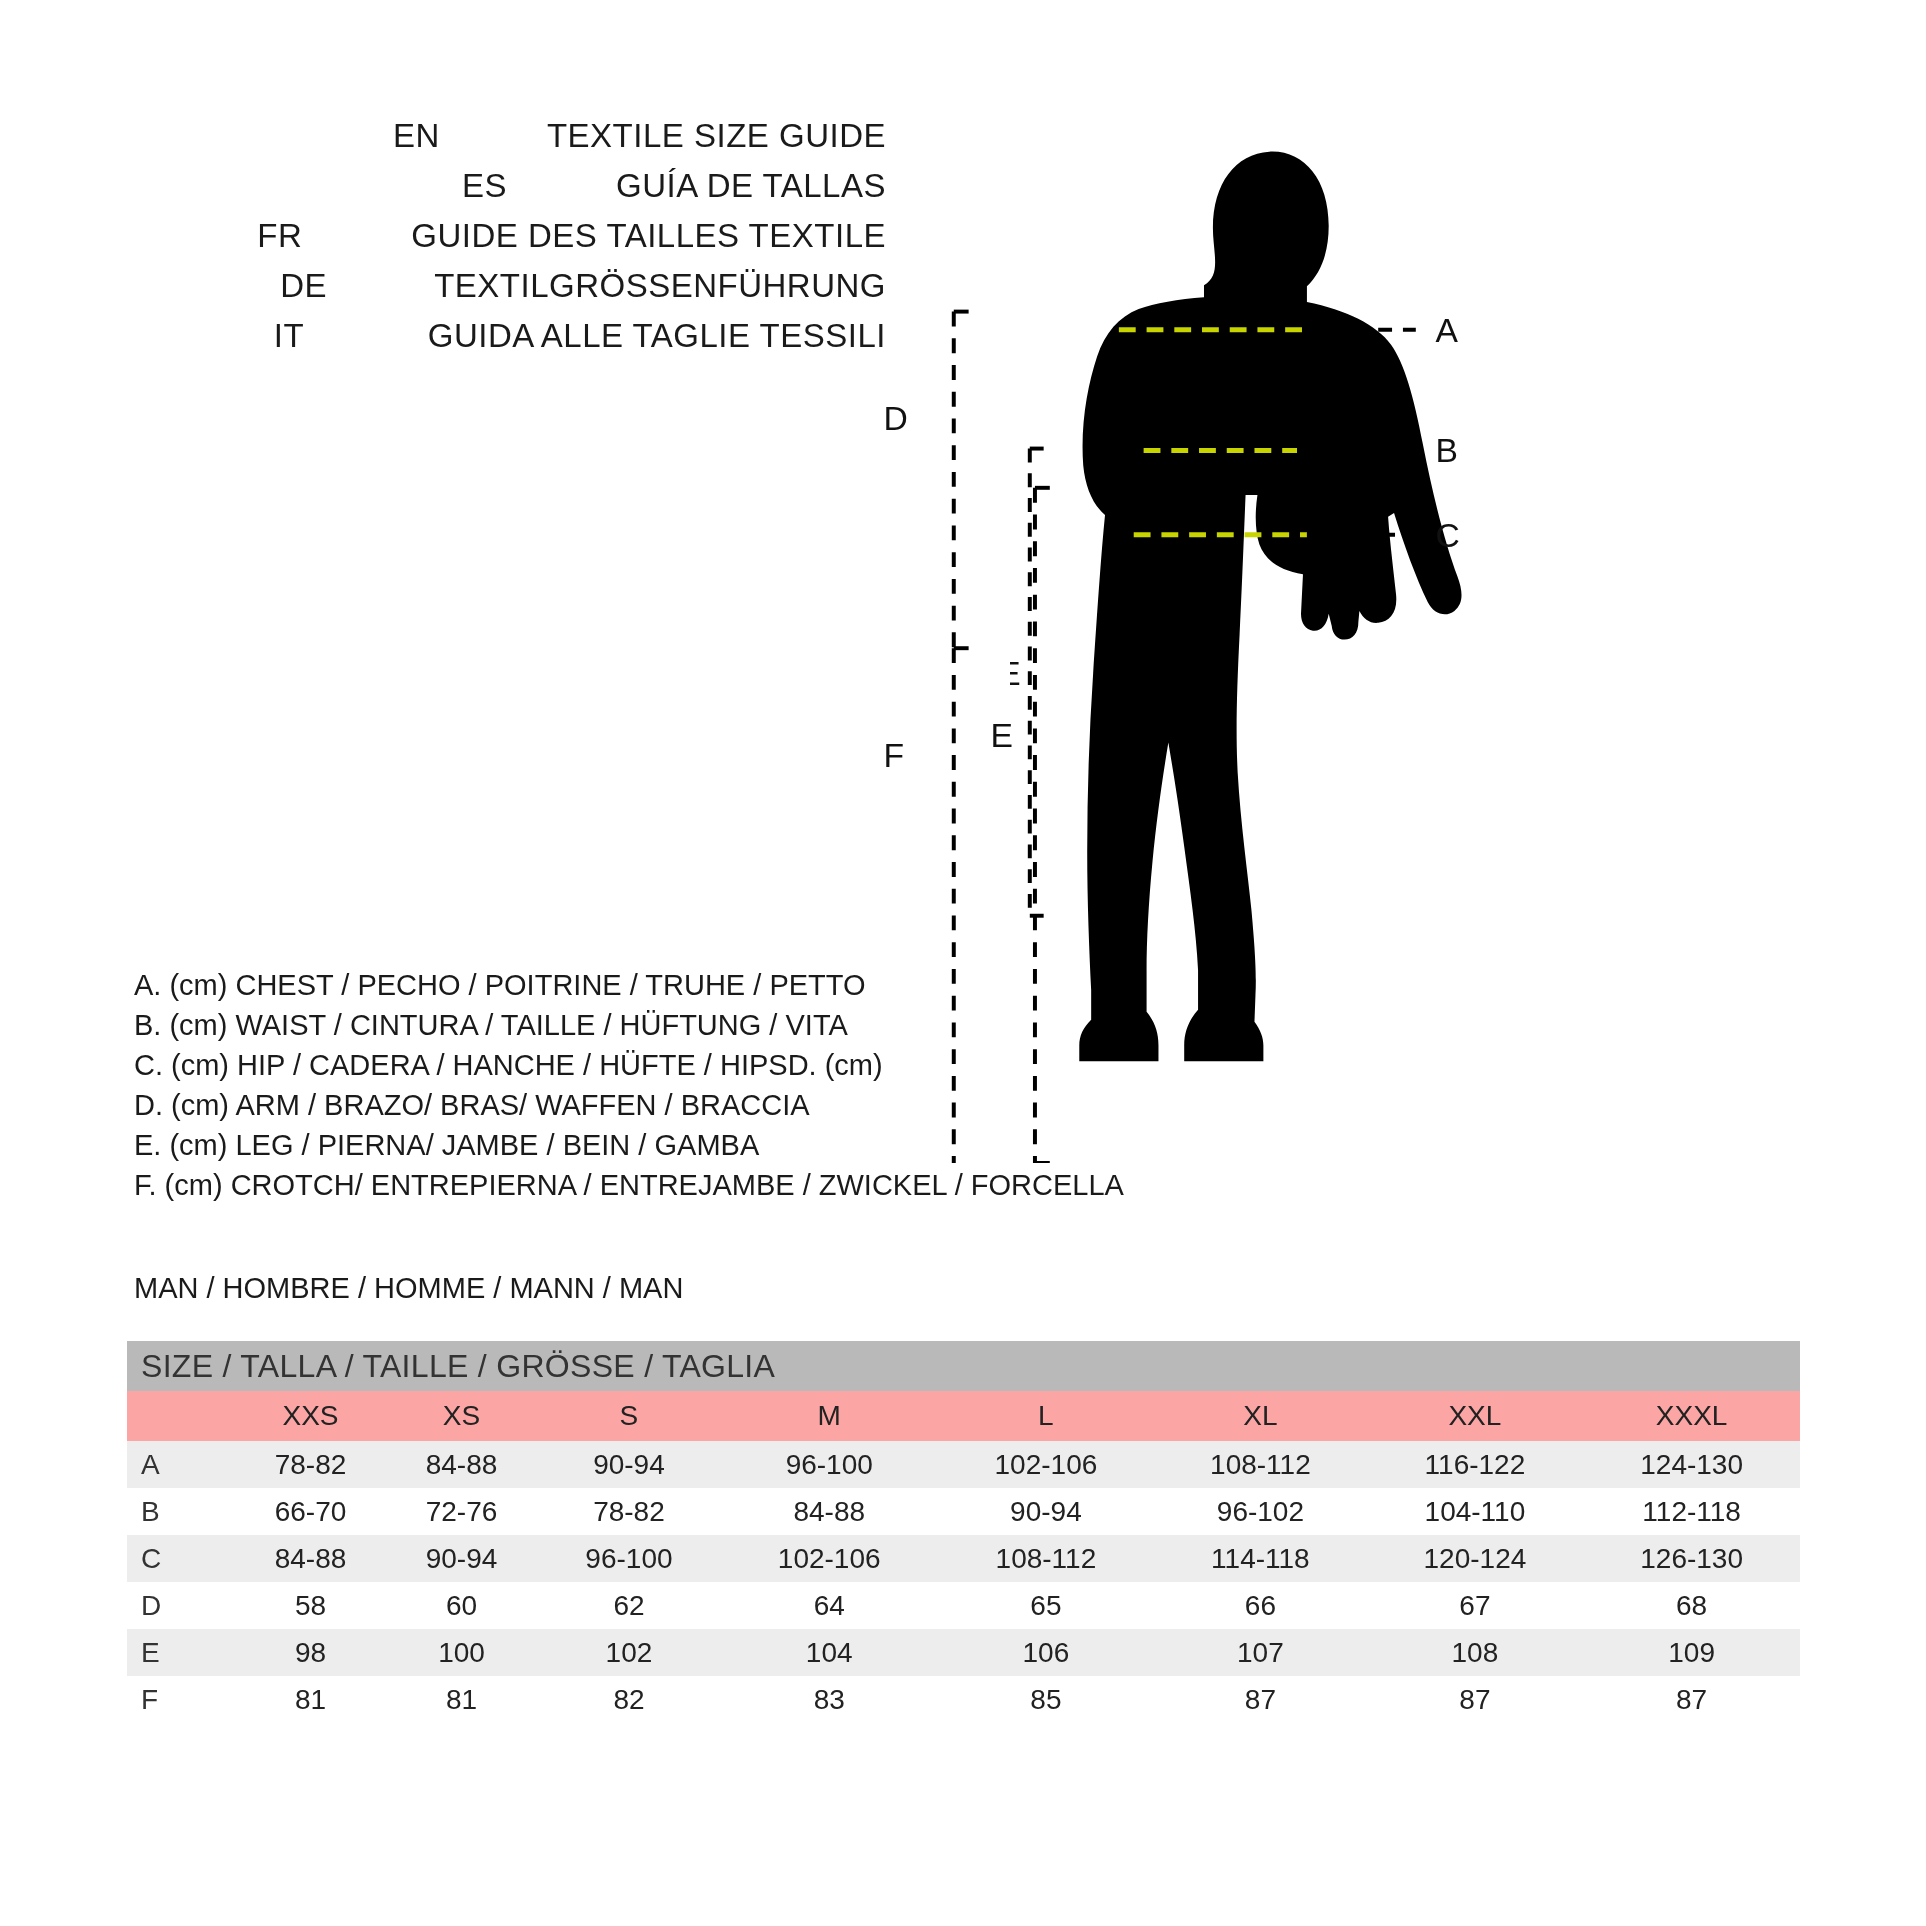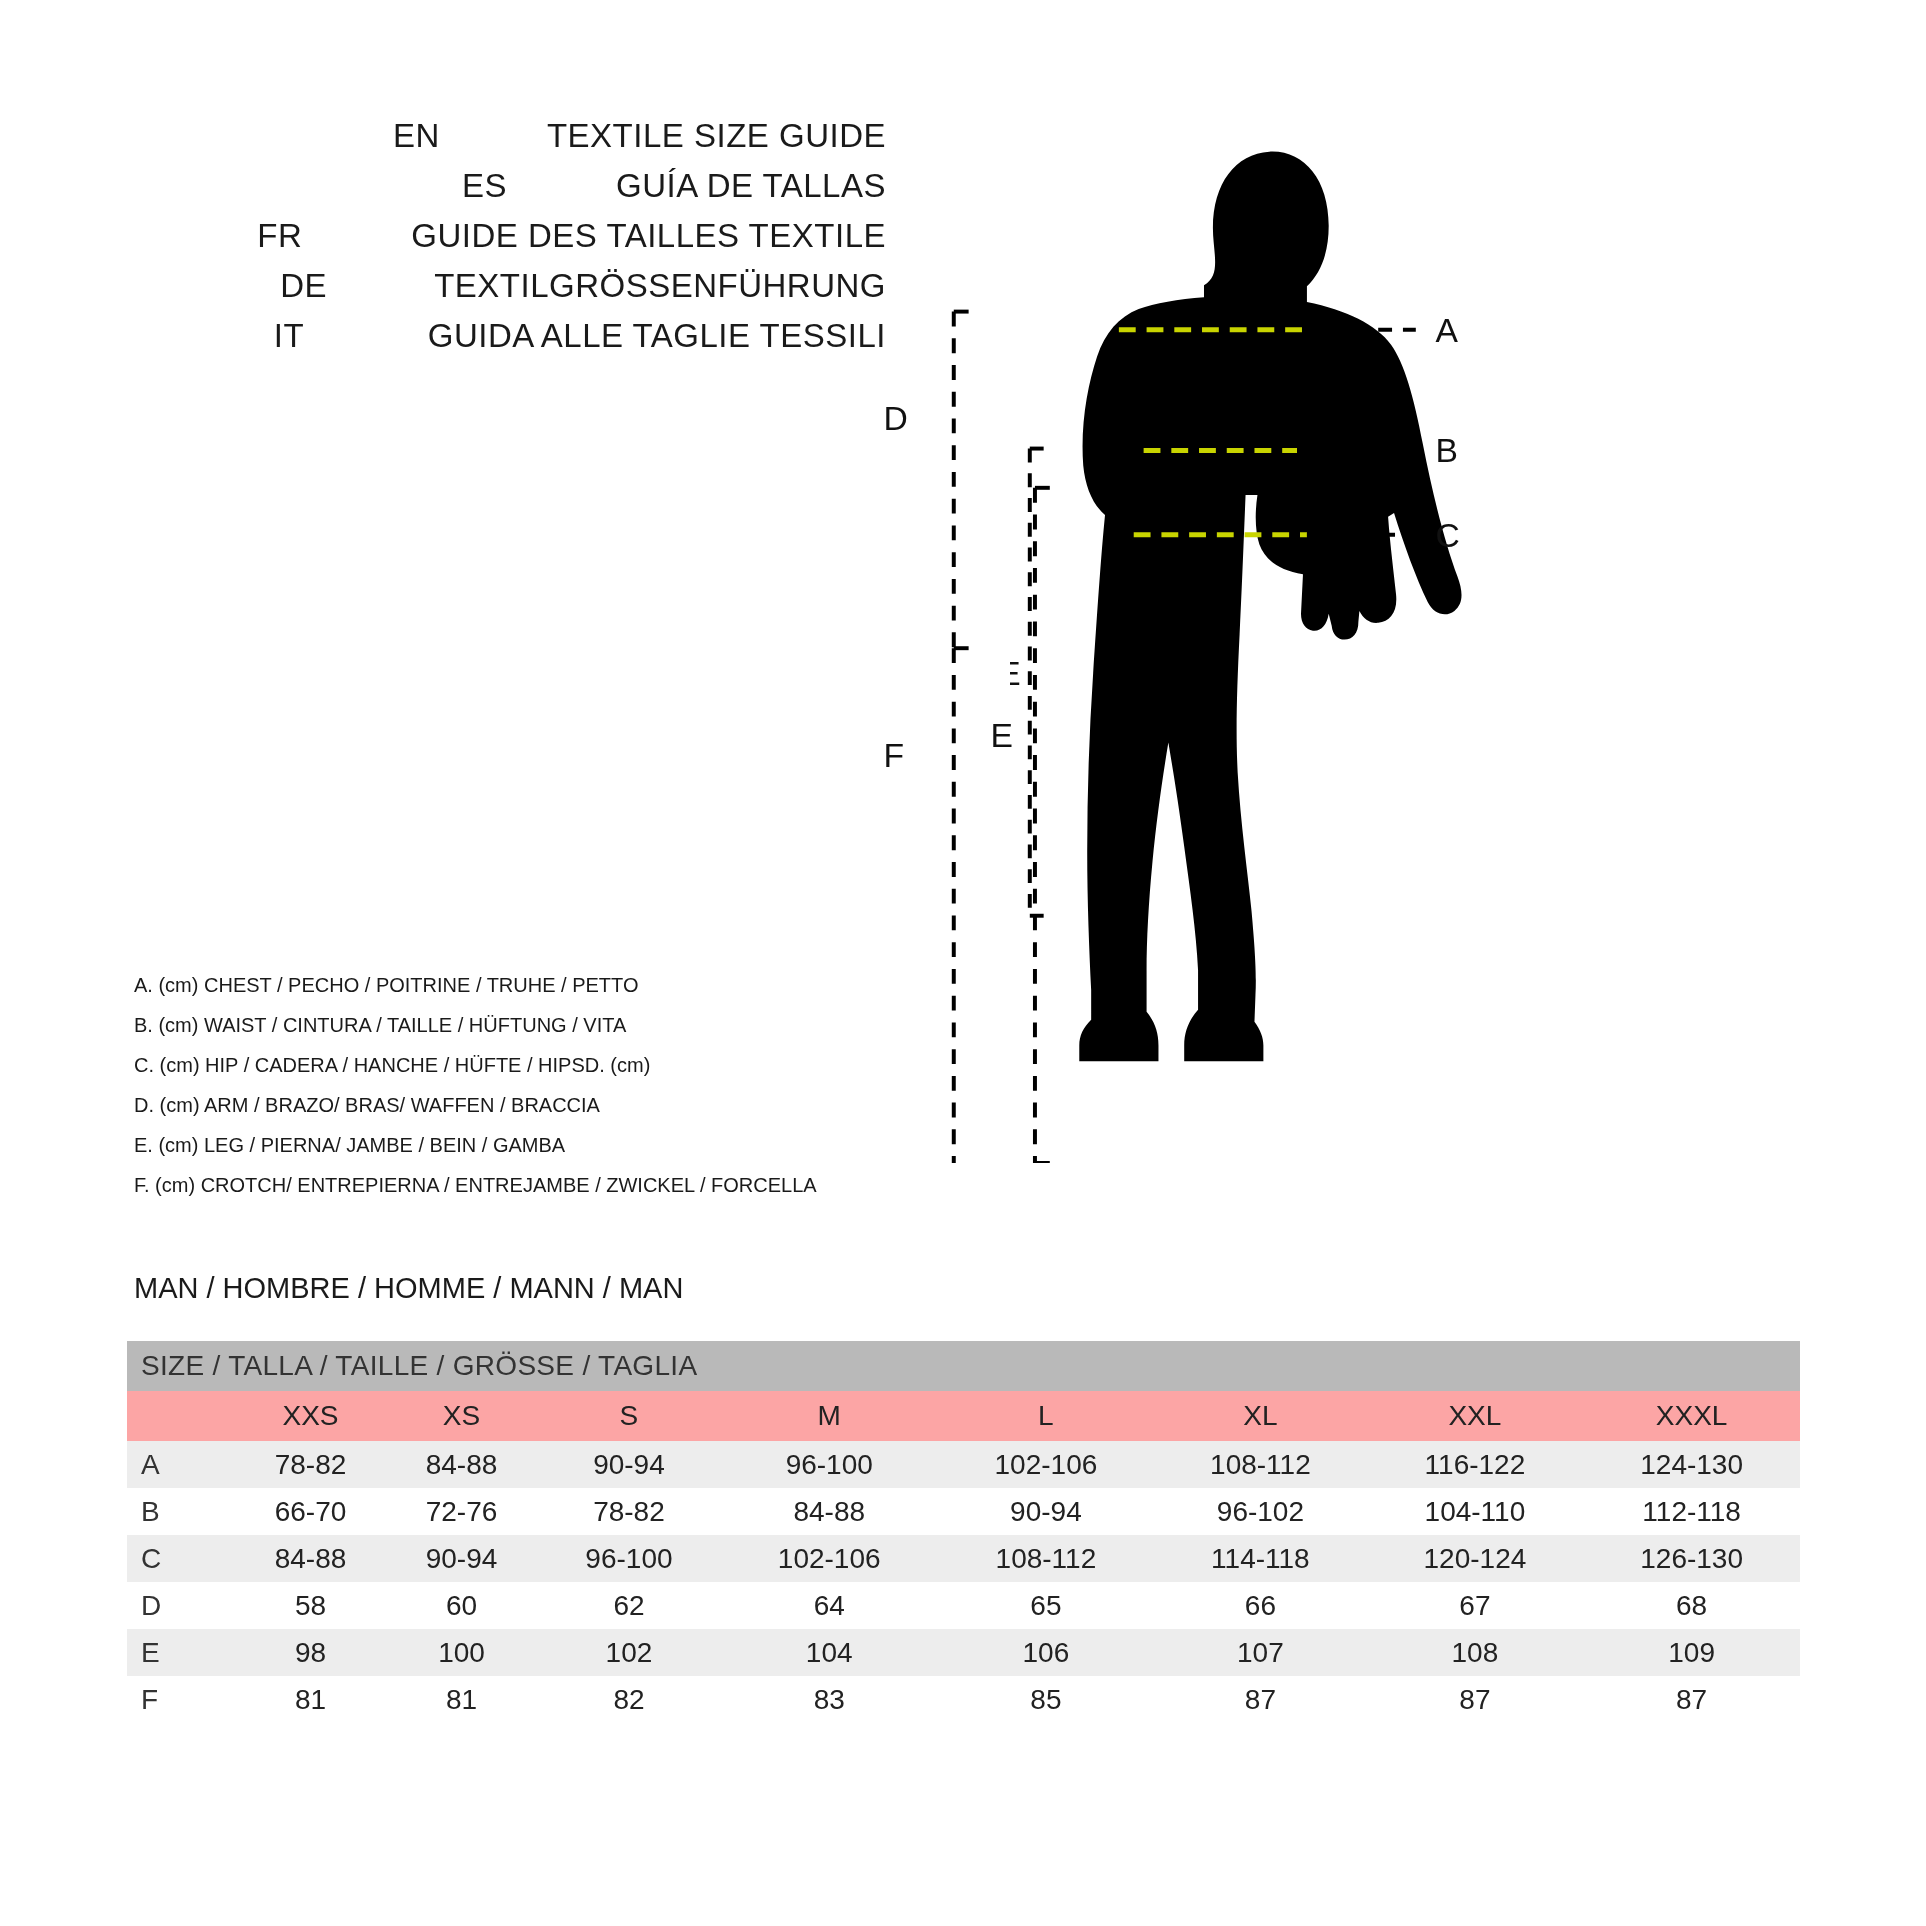--- a/index.html
+++ b/index.html
@@ -41,21 +41,21 @@
   }
 
   
   #legend-block {
     position: absolute;
     left: 134px;
     top: 965px;
     width: 1040px;
   }
   .legend-row {
-    font-size: 20px;
+    font-size: 29px;
     height: 40px;
     line-height: 40px;
     white-space: nowrap;
   }
   #gender-label {
     position: absolute;
     left: 134px;
     top: 1272px;
     font-size: 29px;
     white-space: nowrap;
@@ -86,21 +86,21 @@
     padding: 0;
     height: 47px;
     text-align: center;
     font-weight: normal;
     color: #222;
   }
   #size-table .hdr-row td {
     background: #b9b9b9;
     text-align: left;
     padding-left: 14px;
-    font-size: 28px;
+    font-size: 32px;
     color: #333;
     height: 50px;
     letter-spacing: 0.3px;
   }
   #size-table .cols-row td {
     background: #fca5a5;
     height: 50px;
   }
   #size-table tr.shade td {
     background: #ededed;

